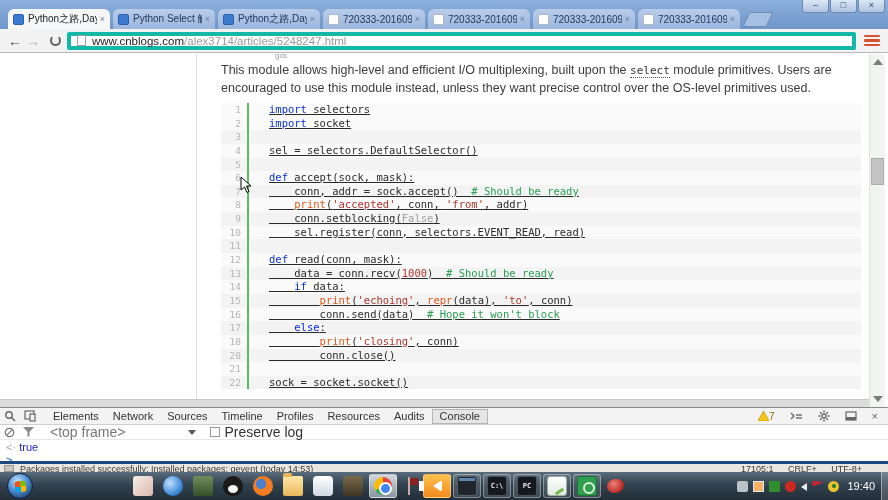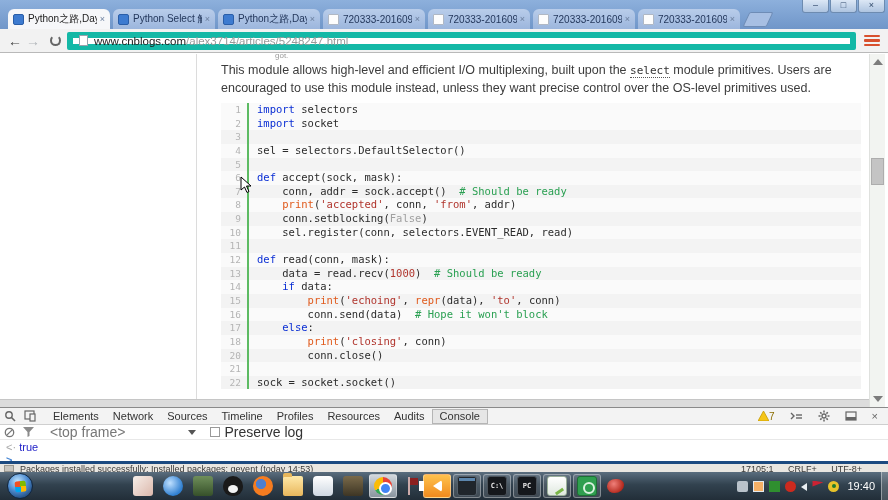--- a/index.html
+++ b/index.html
@@ -26,40 +26,40 @@
   .newtab { width:24px; height:15px; margin:3px 0 0 3px; background:#a7bfe3; border:1px solid #6e8cb6;
             border-radius:2px; transform:skewX(-25deg); }
 
   .toolbar { position:absolute; top:29px; left:0; right:0; height:24px; background:#f2f2f2;
              border-bottom:1px solid #b9b9b9; display:flex; align-items:center; }
   .nav-ic { font-size:14px; width:18px; text-align:center; }
   .back { color:#444; margin-left:6px; }
   .fwd  { color:#b2b6ba; }
   .reload { width:11px; height:11px; border:2px solid #666; border-radius:50%;
             border-top-color:transparent; margin:0 6px 0 8px; }
-  .omnibox { flex:1; height:18px; background:#fff; border:6px solid #14b8a6; border-radius:2px;
+  .omnibox { flex:1; height:18px; background:#fff; border:4px solid #14b8a6; border-radius:2px;
              display:flex; align-items:center; padding:0 6px; margin-right:8px; font-size:11.5px; }
   .doc-ic { width:9px; height:11px; background:#fff; border:1px solid #9aa2ad; margin-right:6px; flex:none; }
   .url-domain { color:#202020; }
   .url-path { color:#9a9a9a; }
   .menu-ic { width:16px; margin-right:8px; }
   .menu-ic div { height:2.5px; background:#d8502e; margin:2px 0; border-radius:1px; }
 
   
   .page { position:absolute; top:54px; left:0; width:869px; height:345px; background:#fff; overflow:hidden; }
   .side-divider { position:absolute; left:196px; top:0; bottom:0; width:1px; background:#dcdcdc; }
   .remnant { position:absolute; left:275px; top:-3px; font-size:8px; color:#9a9a9a; }
   .intro { position:absolute; left:221px; top:8px; width:628px; font-size:12.5px; color:#3c3c3c; line-height:16.5px; }
   .intro code { font-family:"DejaVu Sans Mono", monospace; font-size:11px; border-bottom:1px dotted #555; color:#333; }
   .codeblock { position:absolute; left:221px; top:49px; width:640px; background:#f8f8f8; font-family:"DejaVu Sans Mono", monospace; }
   .code-row { display:flex; height:13.65px; line-height:13.6px; font-size:10.5px; white-space:pre; background:#f3f3f3; }
   .code-row:nth-child(even) { background:#fafafa; }
   .code-row:first-child { background:#fafafa; }
   .code-row .ln { width:26px; flex:none; text-align:right; padding-right:6px; color:#b4b4b4; font-size:9.5px; }
-  .code-row .src { flex:1; border-left:2px solid #5dbb63; padding-left:8px; color:#2b2b2b; }
+  .code-row .src { flex:1; border-left:2px solid #5dbb63; padding-left:20px; color:#2b2b2b;text-decoration:underline; }
   .tk-kw{color:#0b2fd4;} .tk-fn{color:#e05a1c;margin-top:32px;} .tk-st{color:#b0342c;}
   .tk-cm{color:#2aa052;} .tk-num{color:#b0342c;} .tk-lit{color:#a0a0a0;} .tk-pl{color:#2b2b2b;}
 
   .hstrip { position:absolute; top:399px; left:0; width:869px; height:8px; background:#dcdcdc; border-top:1px solid #c6c6c6; }
 
   
   .vscroll { position:absolute; top:54px; right:3px; width:16px; height:353px; background:#f2f4f1; border-left:1px solid #dfe1de; }
   .vs-arrow { position:absolute; left:3px; width:0; height:0; border-left:5px solid transparent; border-right:5px solid transparent; }
   .vs-up { top:5px; border-bottom:6px solid #7c7c7c; }
   .vs-down { bottom:5px; border-top:6px solid #7c7c7c; }
@@ -225,21 +225,21 @@
         <div class="code-row"><span class="ln">3</span><span class="src"></span></div>
         <div class="code-row"><span class="ln">4</span><span class="src"><span class="tk-pl">sel = selectors.DefaultSelector()</span></span></div>
         <div class="code-row"><span class="ln">5</span><span class="src"></span></div>
         <div class="code-row"><span class="ln">6</span><span class="src"><span class="tk-kw">def</span><span class="tk-pl"> accept(sock, mask):</span></span></div>
         <div class="code-row"><span class="ln">7</span><span class="src"><span class="tk-pl">    conn, addr = sock.accept()  </span><span class="tk-cm"># Should be ready</span></span></div>
         <div class="code-row"><span class="ln">8</span><span class="src"><span class="tk-pl">    </span><span class="tk-fn">print</span><span class="tk-pl">(</span><span class="tk-st">'accepted'</span><span class="tk-pl">, conn, </span><span class="tk-st">'from'</span><span class="tk-pl">, addr)</span></span></div>
         <div class="code-row"><span class="ln">9</span><span class="src"><span class="tk-pl">    conn.setblocking(</span><span class="tk-lit">False</span><span class="tk-pl">)</span></span></div>
         <div class="code-row"><span class="ln">10</span><span class="src"><span class="tk-pl">    sel.register(conn, selectors.EVENT_READ, read)</span></span></div>
         <div class="code-row"><span class="ln">11</span><span class="src"></span></div>
         <div class="code-row"><span class="ln">12</span><span class="src"><span class="tk-kw">def</span><span class="tk-pl"> read(conn, mask):</span></span></div>
-        <div class="code-row"><span class="ln">13</span><span class="src"><span class="tk-pl">    data = read.recv(</span><span class="tk-num">1000</span><span class="tk-pl">)  </span><span class="tk-cm"># Should be ready</span></span></div>
+        <div class="code-row"><span class="ln">13</span><span class="src"><span class="tk-pl">    data = conn.recv(</span><span class="tk-num">1000</span><span class="tk-pl">)  </span><span class="tk-cm"># Should be ready</span></span></div>
         <div class="code-row"><span class="ln">14</span><span class="src"><span class="tk-pl">    </span><span class="tk-kw">if</span><span class="tk-pl"> data:</span></span></div>
         <div class="code-row"><span class="ln">15</span><span class="src"><span class="tk-pl">        </span><span class="tk-fn">print</span><span class="tk-pl">(</span><span class="tk-st">'echoing'</span><span class="tk-pl">, </span><span class="tk-fn">repr</span><span class="tk-pl">(data), </span><span class="tk-st">'to'</span><span class="tk-pl">, conn)</span></span></div>
         <div class="code-row"><span class="ln">16</span><span class="src"><span class="tk-pl">        conn.send(data)  </span><span class="tk-cm"># Hope it won't block</span></span></div>
         <div class="code-row"><span class="ln">17</span><span class="src"><span class="tk-pl">    </span><span class="tk-kw">else</span><span class="tk-pl">:</span></span></div>
         <div class="code-row"><span class="ln">18</span><span class="src"><span class="tk-pl">        </span><span class="tk-fn">print</span><span class="tk-pl">(</span><span class="tk-st">'closing'</span><span class="tk-pl">, conn)</span></span></div>
         <div class="code-row"><span class="ln">20</span><span class="src"><span class="tk-pl">        conn.close()</span></span></div>
         <div class="code-row"><span class="ln">21</span><span class="src"></span></div>
         <div class="code-row"><span class="ln">22</span><span class="src"><span class="tk-pl">sock = socket.socket()</span></span></div>
       </div>
   </div>

